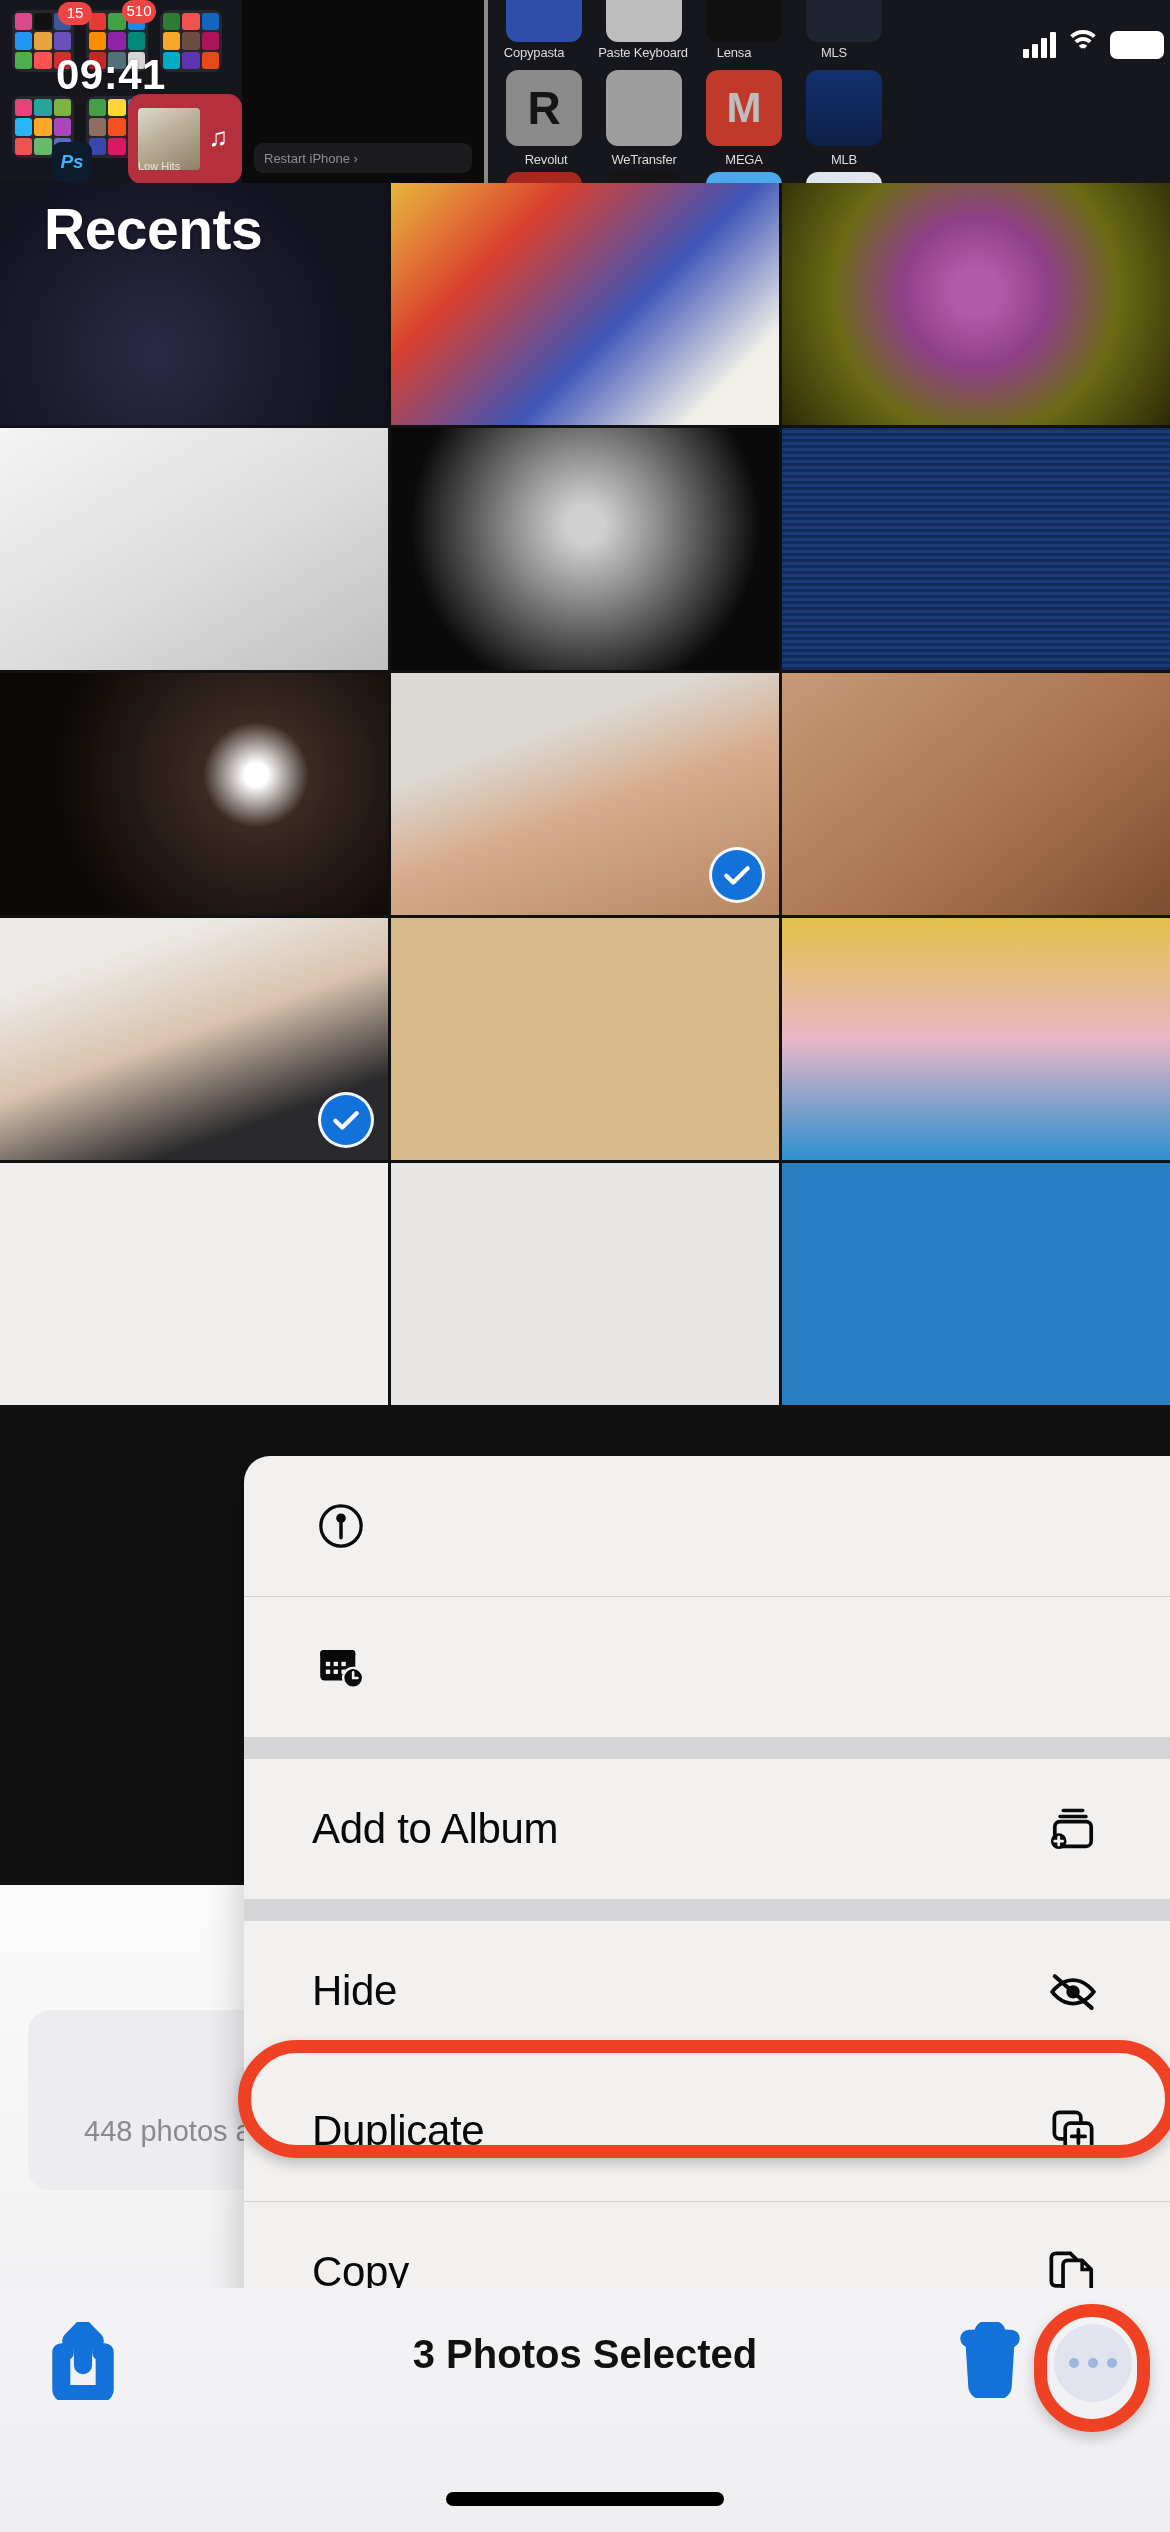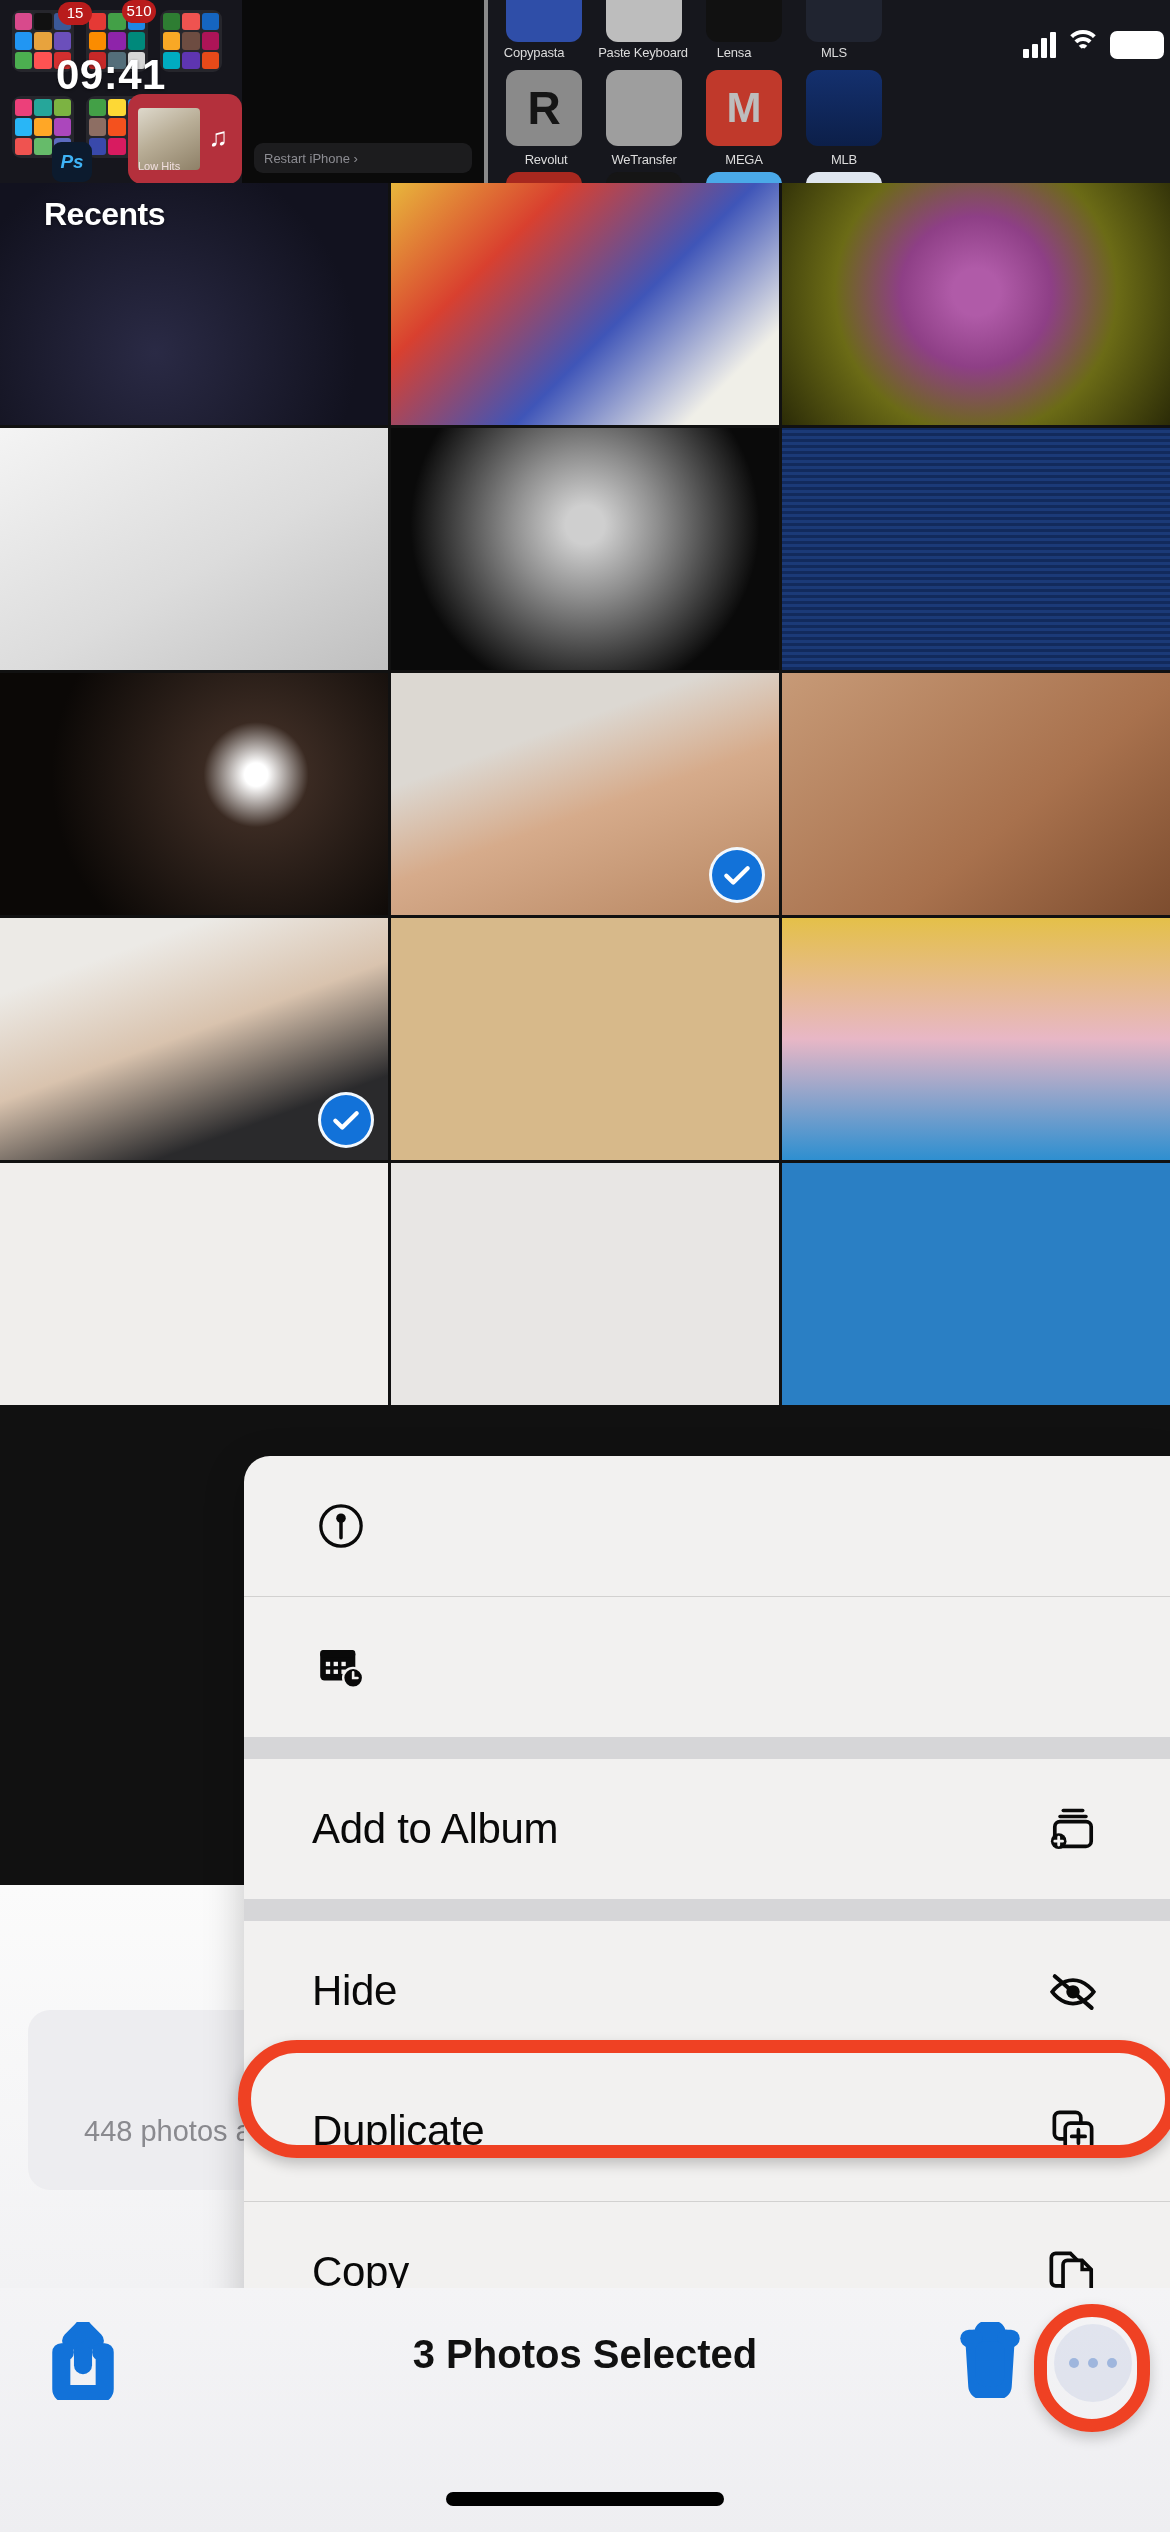--- a/index.html
+++ b/index.html
@@ -16,21 +16,21 @@
   .panel { position:relative; height:183px; overflow:hidden; }
   .panel-a { width:242px; background:#16161d; }
   .panel-b { width:242px; background:#0a0a0a; }
   .panel-sep { width:4px; background:#8a8a8a; height:183px; }
   .panel-c { flex:1; background:#16171d; }
 
   
   .folder { position:absolute; border-radius:9px; background:rgba(255,255,255,.07); display:grid;
             grid-template-columns:repeat(3,1fr); grid-template-rows:repeat(3,1fr); gap:2px; padding:3px; }
   .folder i { border-radius:3px; display:block; }
-  .badge { position:absolute; background:#b91c1c; color:#fff; border-radius:20px;
+  .badge { position:absolute; background:#ef4444; color:#fff; border-radius:20px;
            font-size:15px; line-height:22px; text-align:center; min-width:34px; height:23px;
            font-weight:500; z-index:6; }
   .appicon { position:absolute; border-radius:12px; }
   .applabel { position:absolute; color:#dcdcdc; font-size:13px; text-align:center; width:66px;
               letter-spacing:-.2px; }
 
   
   .music-widget { position:absolute; left:128px; top:94px; width:114px; height:90px;
                   background:#b4303c; border-radius:14px; }
   .music-art { position:absolute; left:10px; top:14px; width:62px; height:62px; border-radius:4px;
@@ -59,21 +59,21 @@
   .wifi-ico span { position:absolute; left:50%; transform:translateX(-50%);
                    border:4px solid #fff; border-bottom-color:transparent;
                    border-left-color:transparent; border-right-color:transparent;
                    border-radius:50%; }
   .batt { width:54px; height:28px; border:3px solid #fff; border-radius:7px; background:#fff; }
 
   
   .photo-grid { position:absolute; left:0; top:183px; width:1170px; height:2105px;
                 display:grid; grid-template-columns:repeat(3,1fr); grid-auto-rows:242px; gap:3px; }
   .cell { position:relative; overflow:hidden; background:#222; }
-  .recents-title { position:absolute; left:44px; top:196px; color:#fff; font-size:32px;
+  .recents-title { position:absolute; left:44px; top:196px; color:#fff; font-size:57px;
                    font-weight:700; z-index:7; letter-spacing:-.5px;
                    text-shadow:0 1px 4px rgba(0,0,0,.45);text-align:right; }
 
   .check { position:absolute; right:14px; bottom:12px; width:56px; height:56px; border-radius:50%;
            background:#1272d9; border:3px solid rgba(255,255,255,.95); z-index:5;
            display:flex; align-items:center; justify-content:center; }
   .check svg { width:32px; height:32px; }
 
   
   .light-sheet { position:absolute; left:0; top:1885px; width:1170px; height:403px;

